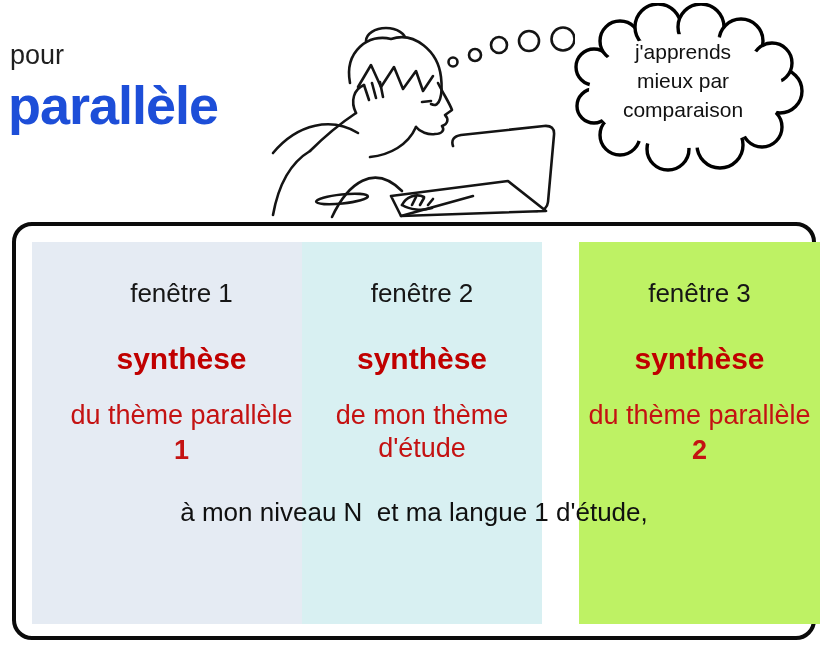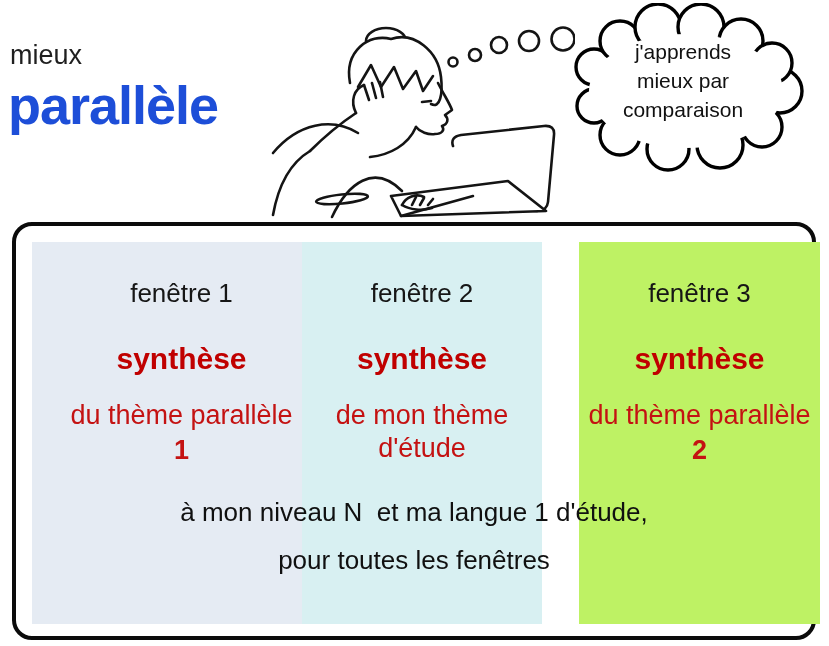--- a/index.html
+++ b/index.html
@@ -34,21 +34,21 @@
     position:absolute;left:0;right:0;top:270px;text-align:center;color:#101010;
   }
   .footer-line{font-size:26px;line-height:32px;white-space:pre-wrap;}
   .footer-line + .footer-line{margin-top:16px;}
 </style>
 </head>
 <body>
 
 <div id="stage">
 
-  <div class="mode-label">mieux</div>
+  <div class="mode-label">pour</div>
   <div class="main-title">parallèle</div>
 
   <svg class="person-svg" viewBox="0 0 305 215" aria-hidden="true">
     <g stroke="#141414" stroke-width="2.6" fill="none" stroke-linecap="round" stroke-linejoin="round">
 
       <circle cx="183" cy="57" r="4.5"></circle>
       <circle cx="205" cy="50" r="6"></circle>
       <circle cx="229" cy="40" r="8"></circle>
       <circle cx="259" cy="36" r="10"></circle>
       <circle cx="293" cy="34" r="11.5"></circle>
@@ -131,17 +131,16 @@
 
     <div class="window w3">
       <div class="win-title">fenêtre 3</div>
       <div class="win-sub">synthèse</div>
       <div class="win-body">du thème parallèle</div>
       <div class="win-em">2</div>
     </div>
 
     <div class="panel-footer">
       <div class="footer-line">à mon niveau N  et ma langue 1 d'étude,</div>
-      <div class="footer-line">pour toutes les fenêtres</div>
     </div>
 
   </div>
 </div>
 
 </body></html>

